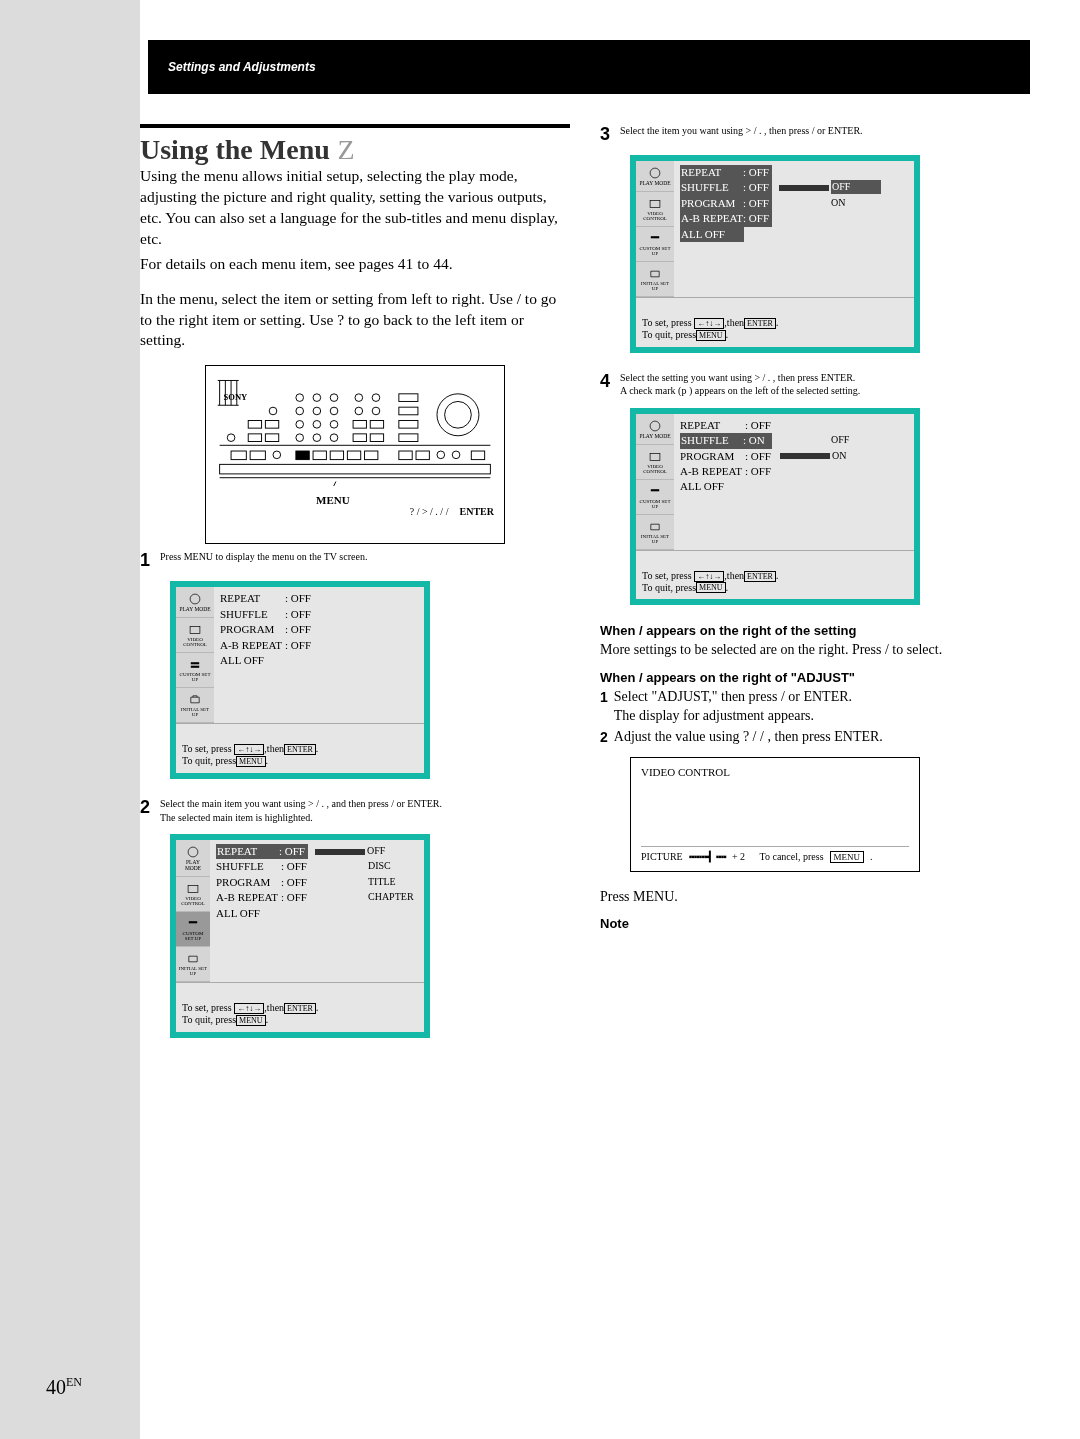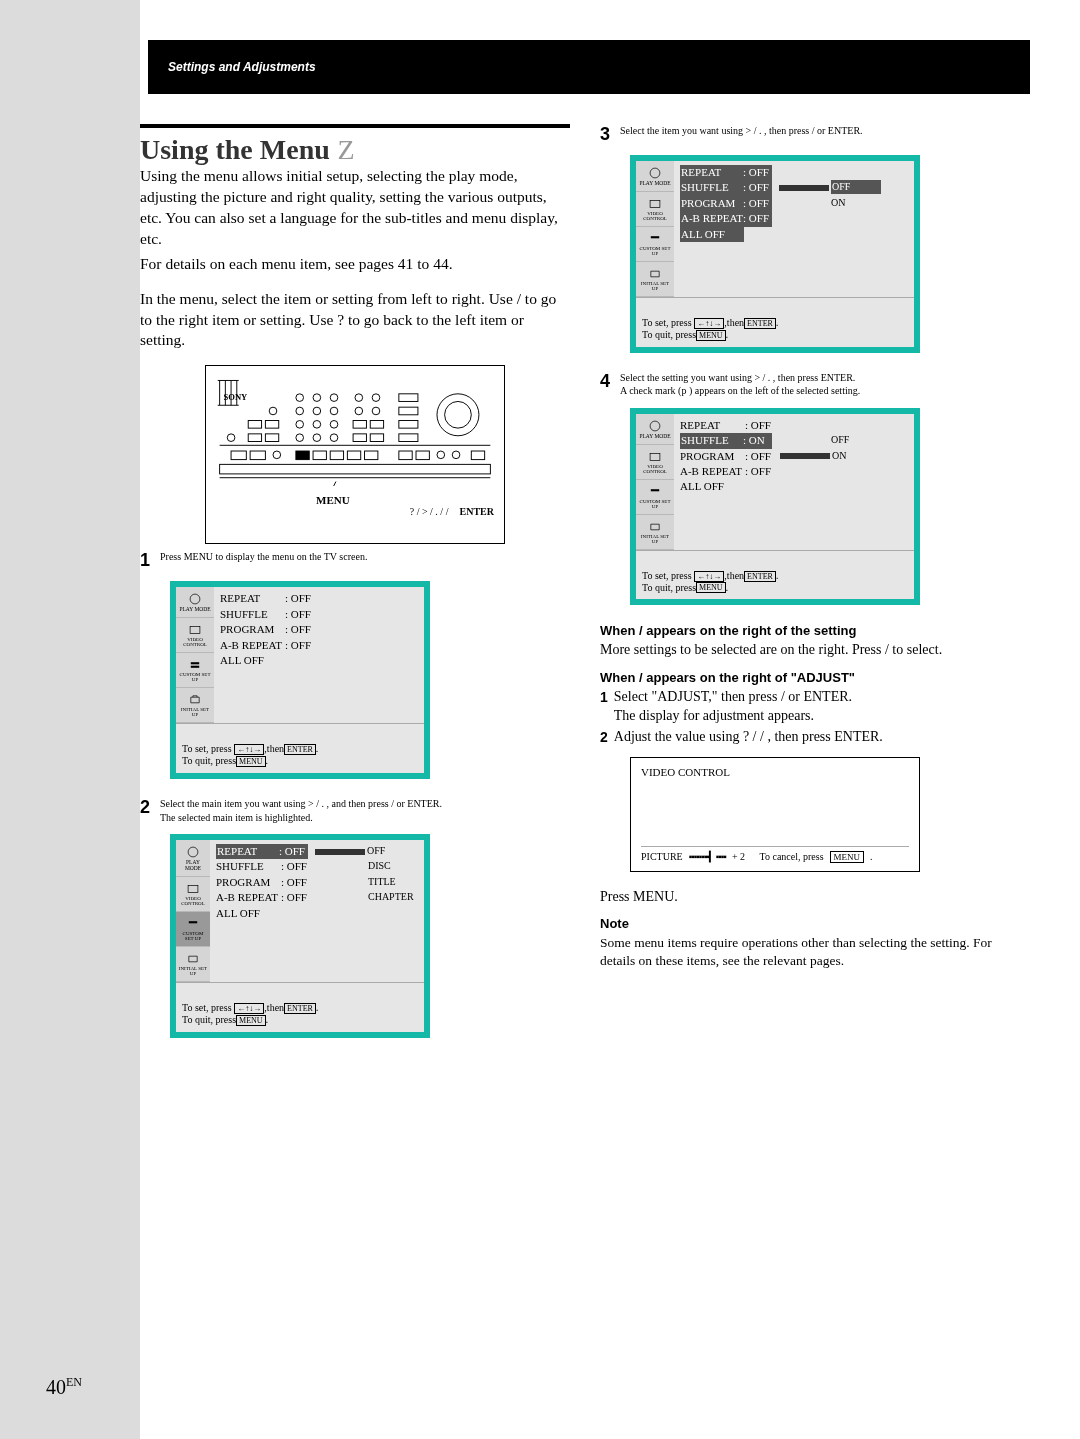--- a/index.html
+++ b/index.html
@@ -386,17 +386,16 @@
         </div>
 
    <div class="adj">
     <div class="tt">VIDEO CONTROL</div>
     <div class="bt"><span>PICTURE</span><span class="bar">▪▪▪▪▪▪▪▪▎▪▪▪▪</span><span>+ 2</span>&nbsp;<span>To cancel, press</span> <span class="btn2">MENU</span>.</div>
    </div>
 
    <div class="sub">Press MENU.</div>
 
    <div class="subh">Note</div>
-   <div class="sub" style="font-size:13.5px">Some menu items require operations other than selecting the setting.  For details on these items, see the relevant pages.</div>
   </div>
  </div>
  <div class="pgn"><span>40</span><sup>EN</sup></div>
 </div>
 
 </body></html>

